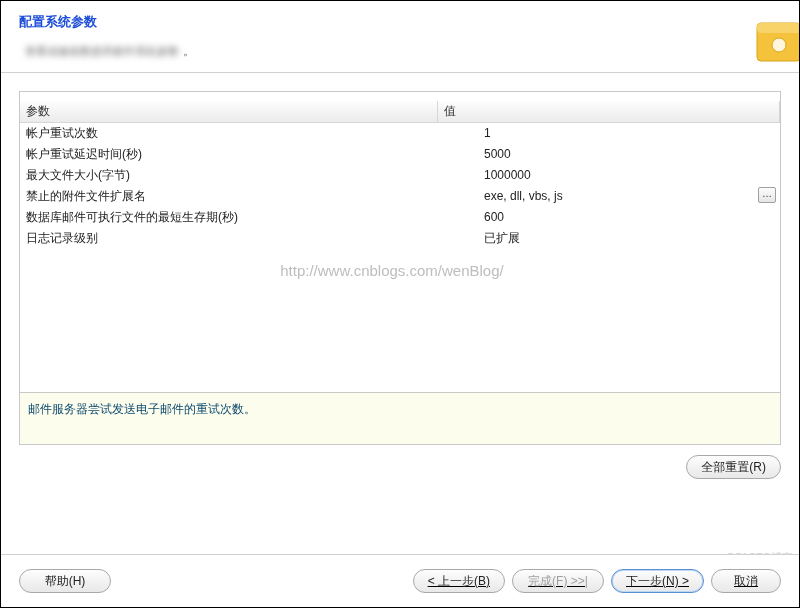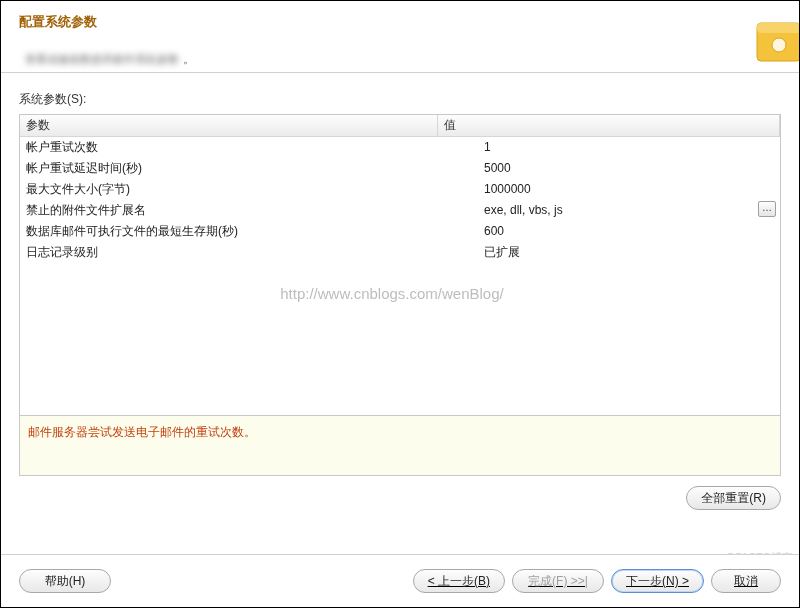--- a/index.html
+++ b/index.html
@@ -16,22 +16,22 @@
     .header {
       padding: 12px 18px 8px 18px;
       border-bottom: 1px solid #d0d0d0;
       position: relative;
       background: #fff;
       height: 72px;
     }
     .header-title {
       font-size: 13px;
       font-weight: bold;
-      color: #a16207;
-      margin-bottom: 20px;
+      color: #1d4ed8;
+      margin-bottom: 12px;
     }
     .header-sub {
       color: #666;
       font-size: 11px;
       padding-left: 6px;
       filter: blur(3px);
       user-select: none;
     }
     .header-sub-caret { display:inline-block; filter:none; padding-left:4px; color:#666; }
     .header-icon {
@@ -58,20 +58,21 @@
       overflow: hidden;
       position: relative;
     }
     .grid-header {
       display: flex;
       background: linear-gradient(#fdfdfd, #ebebeb);
       border-bottom: 1px solid #d6d6d6;
       height: 22px;
       line-height: 20px;
       font-size: 12px;
+      margin-top: 9px;
     }
     .grid-header .col {
       border-right: 1px solid #d6d6d6;
       padding: 0 6px;
       color: #333;
     }
     .col-name { width: 418px; }
     .col-value { flex: 1; }
     .grid-row {
       display: flex;
@@ -110,23 +111,23 @@
       text-align: center;
       color: #bdbdbd;
       font-size: 15px;
       font-family: Arial, sans-serif;
       pointer-events: none;
     }
     .desc-box {
       border: 1px solid #c8c8c8;
       border-top: none;
       background: #fdfdee;
-      height: 60px;
+      height: 52px;
       padding: 8px;
-      color: #c2410c;
+      color: #0c4a6e;
       font-size: 12px;
     }
     .reset-row {
       text-align: right;
       padding: 10px 0 0 0;
     }
     .btn {
       display: inline-flex;
       align-items: center;
       justify-content: center;
@@ -178,21 +179,20 @@
   <div class="header-icon">
     <svg width="60" height="50" viewBox="0 0 60 50">
       <rect x="8" y="6" width="44" height="38" rx="4" fill="#f5c33b" stroke="#d9a419"></rect>
       <rect x="8" y="6" width="44" height="10" rx="4" fill="#f8d36a"></rect>
       <circle cx="30" cy="28" r="7" fill="#fff6dd" stroke="#d9a419"></circle>
     </svg>
   </div>
 </div>
 
 <div class="content">
-  <div class="label">系统参数(S):</div>
 
   <div class="grid">
     <div class="grid-header">
       <div class="col col-name">参数</div>
       <div class="col col-value">值</div>
     </div>
     <div id="grid-body">
         <div class="row-wrap">
           <div class="grid-row">
             <div class="col col-name">帐户重试次数</div>

